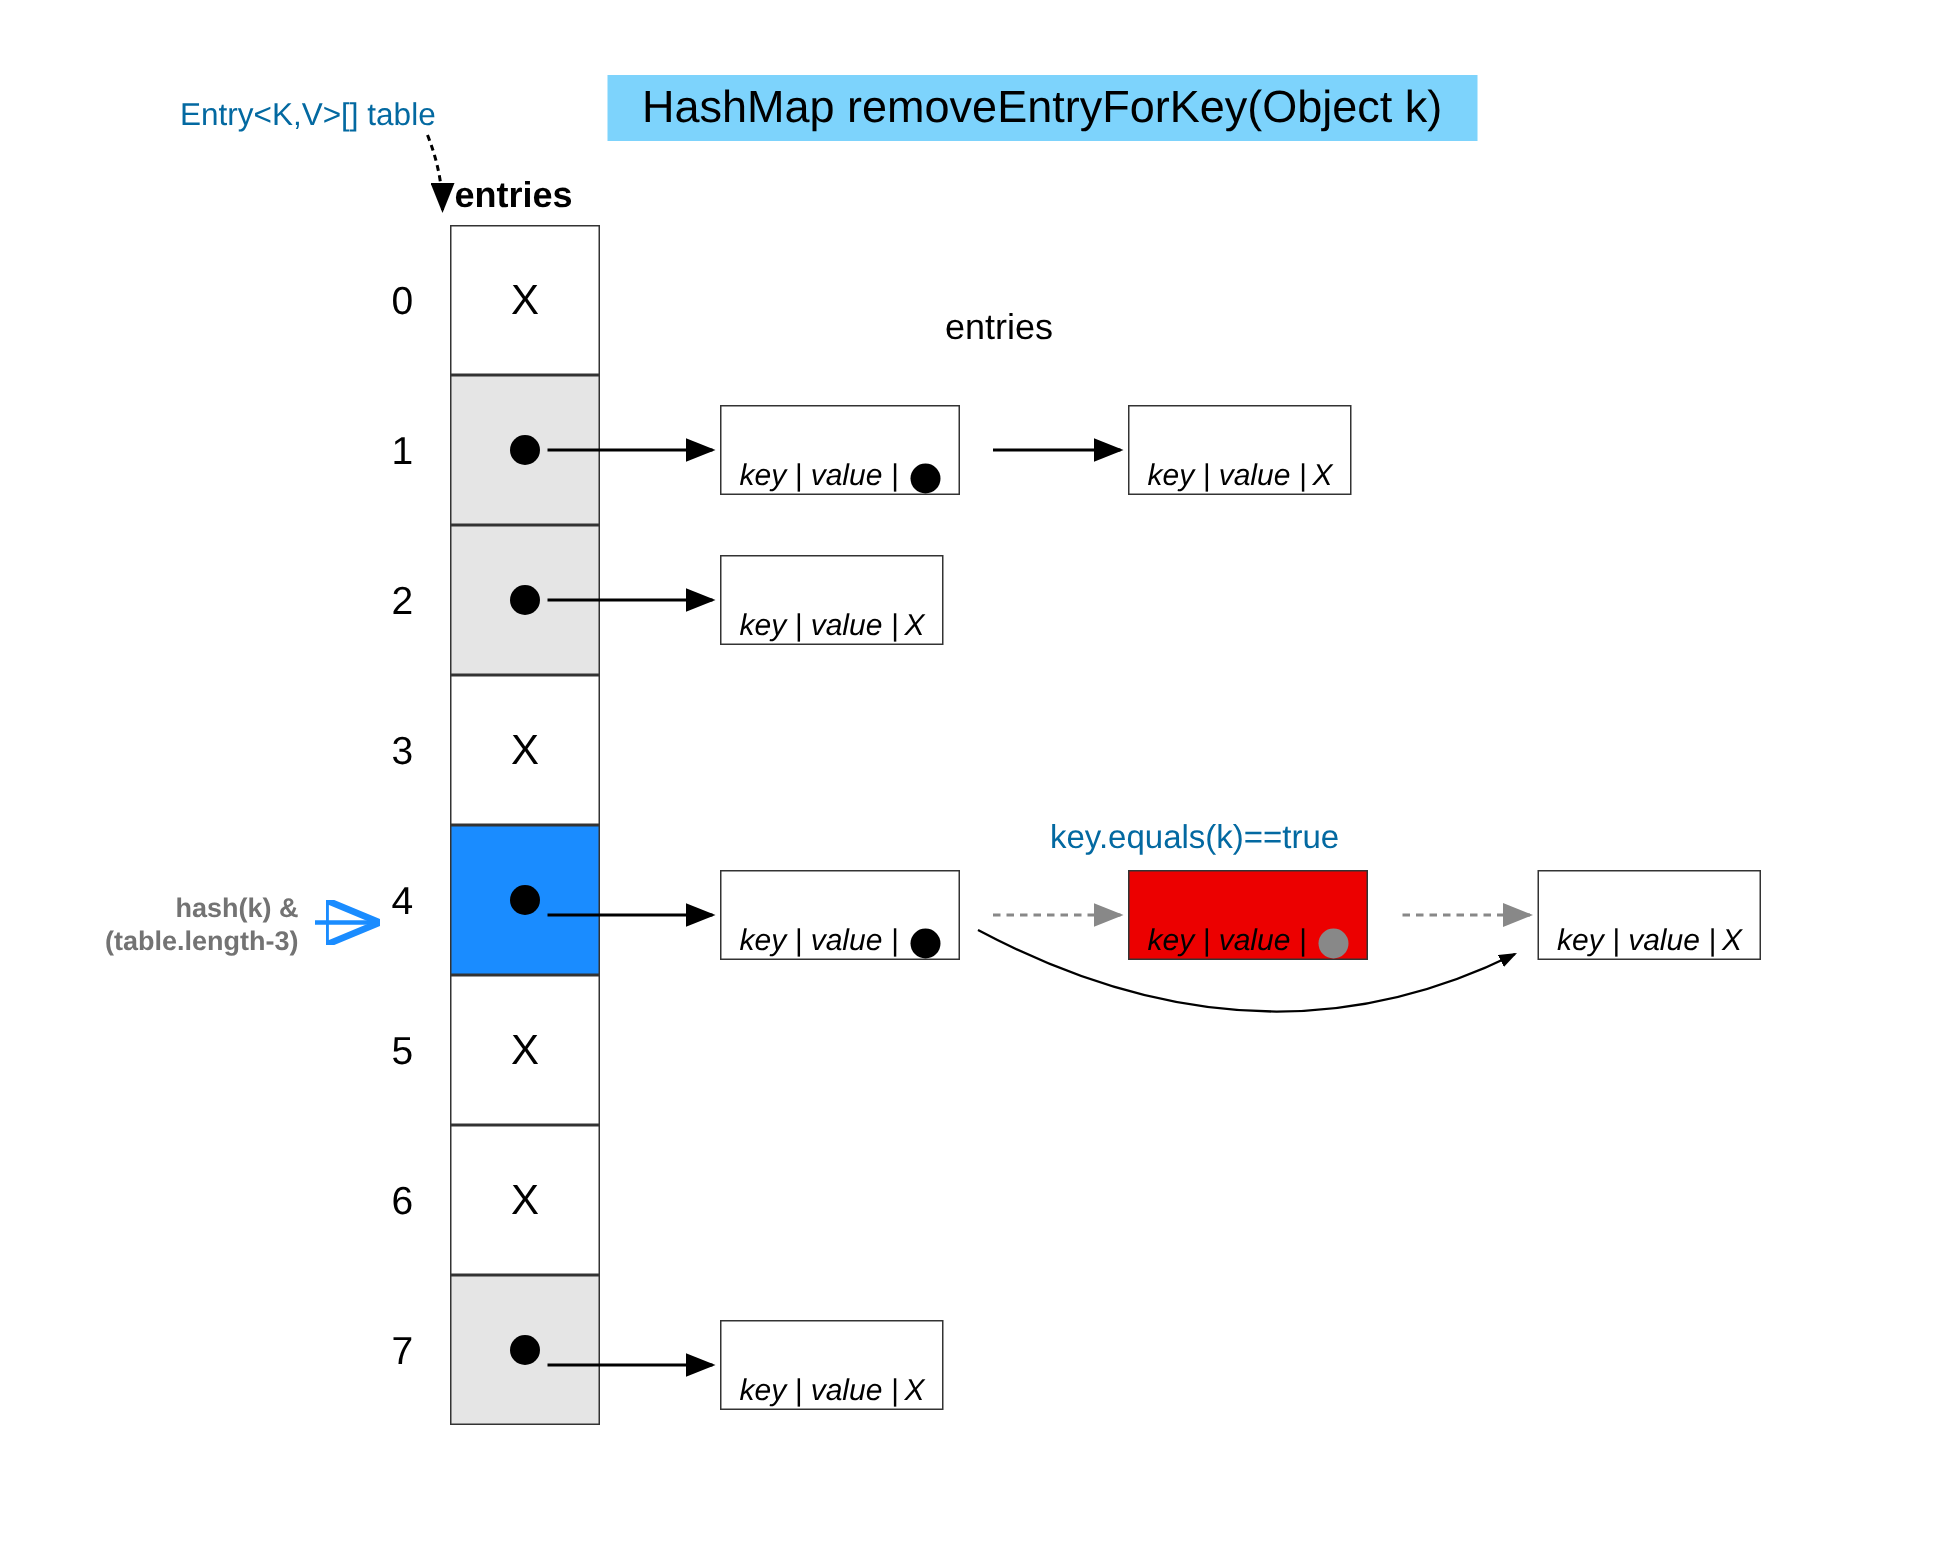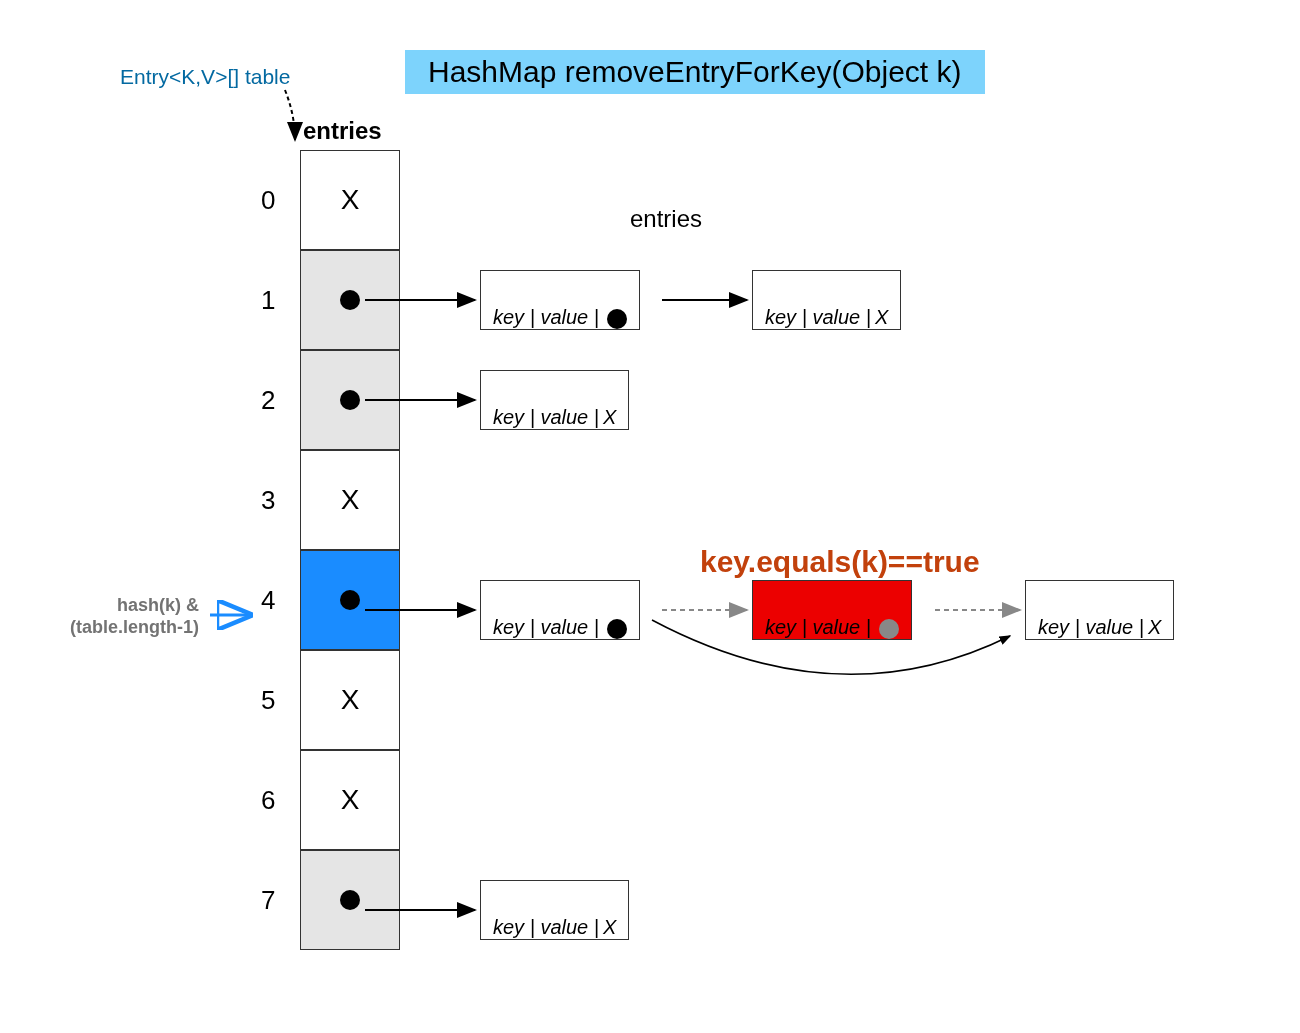--- a/index.html
+++ b/index.html
@@ -51,23 +51,23 @@
       color: #737373;
       font-size: 18px;
       font-weight: bold;
       text-align: right;
       line-height: 1.2;
     }
     .equals-label {
       position: absolute;
       top: 525px;
       left: 680px;
-      color: #c2410c;
-      font-size: 30px;
-      font-weight: bold;
+      color: #0369a1;
+      font-size: 22px;
+      font-weight: normal;
     }
     .buckets {
       position: absolute;
       top: 130px;
       left: 280px;
     }
     .bucket {
       width: 100px;
       height: 100px;
       border: 1px solid #333;
@@ -131,21 +131,21 @@
 </head>
 <body>
 
 <div class="container">
   <div class="title">HashMap removeEntryForKey(Object k)</div>
   <div class="table-label">Entry&lt;K,V&gt;[] table</div>
   <div class="buckets-label">entries</div>
   <div class="entries-label">entries</div>
   <div class="hash-label">
     <span>hash(k) &amp;</span><br>
-    <span>(table.length-1)</span>
+    <span>(table.length-3)</span>
   </div>
   <div class="equals-label">key.equals(k)==true</div>
 
   <div class="buckets" id="buckets">
       <div class="bucket">
         <span class="bucket-index">0</span>
         <span>X</span>
       </div>
       <div class="bucket bucket-gray">
         <span class="bucket-index">1</span>

